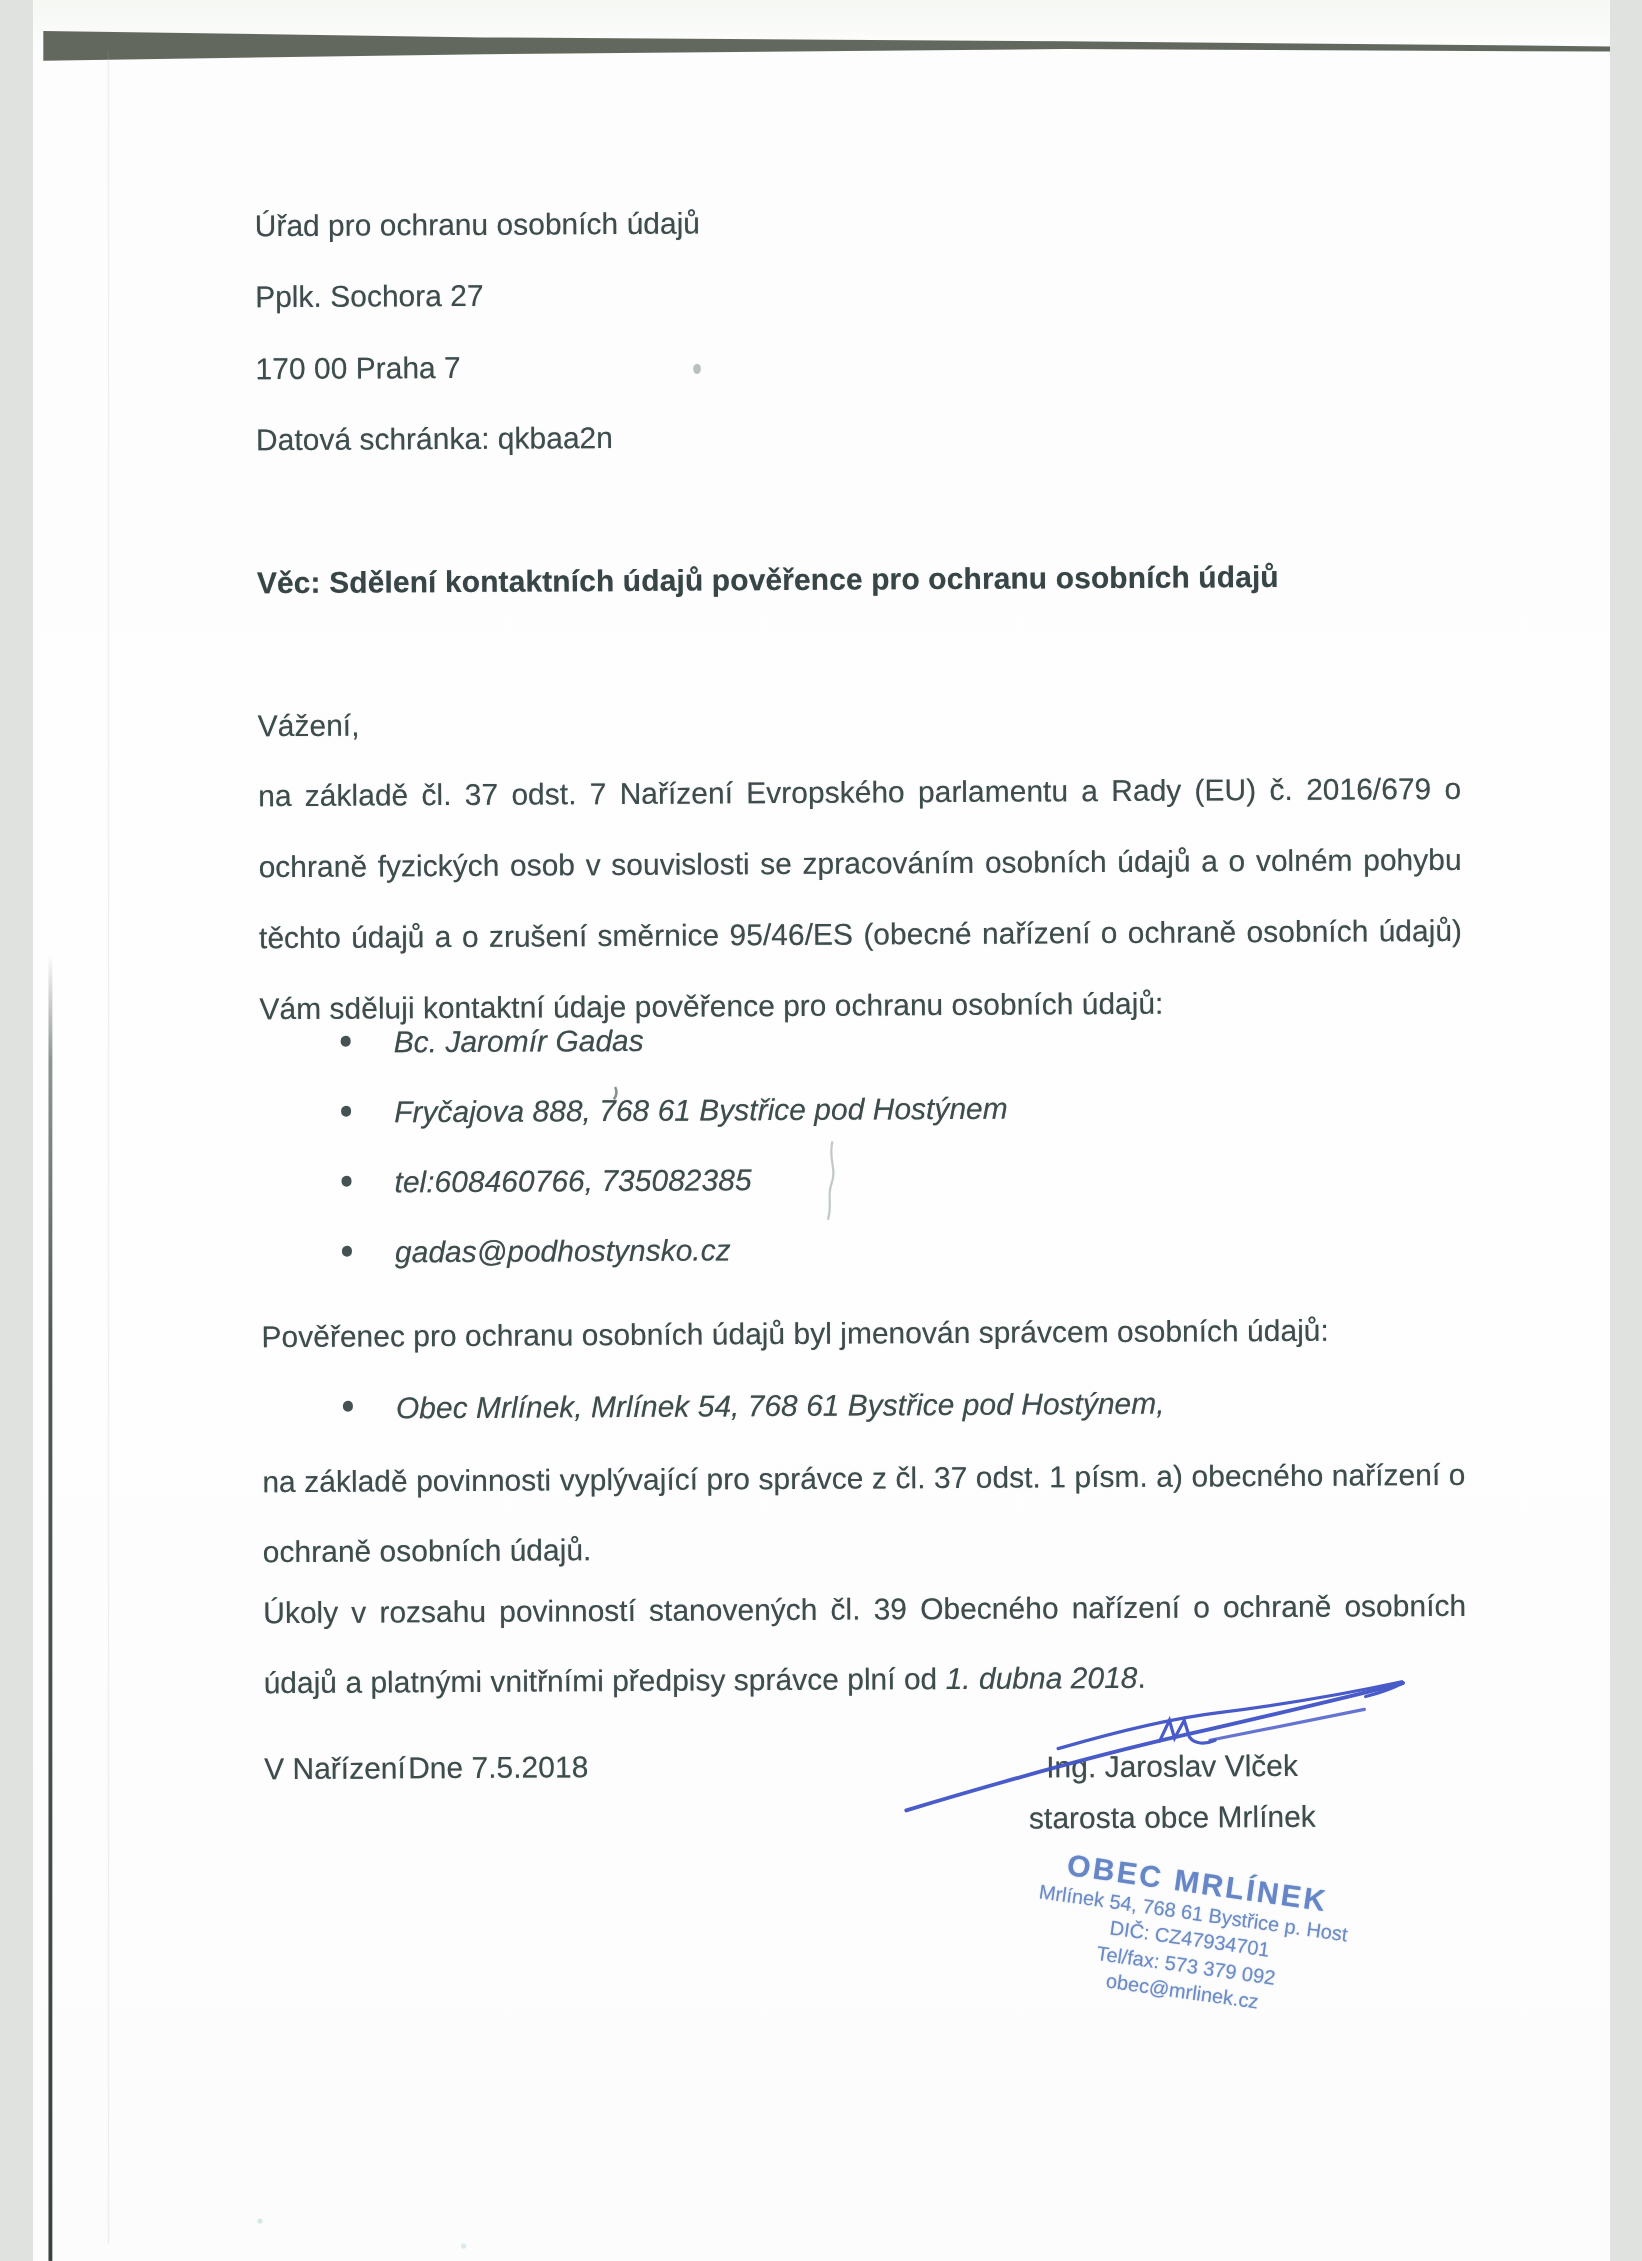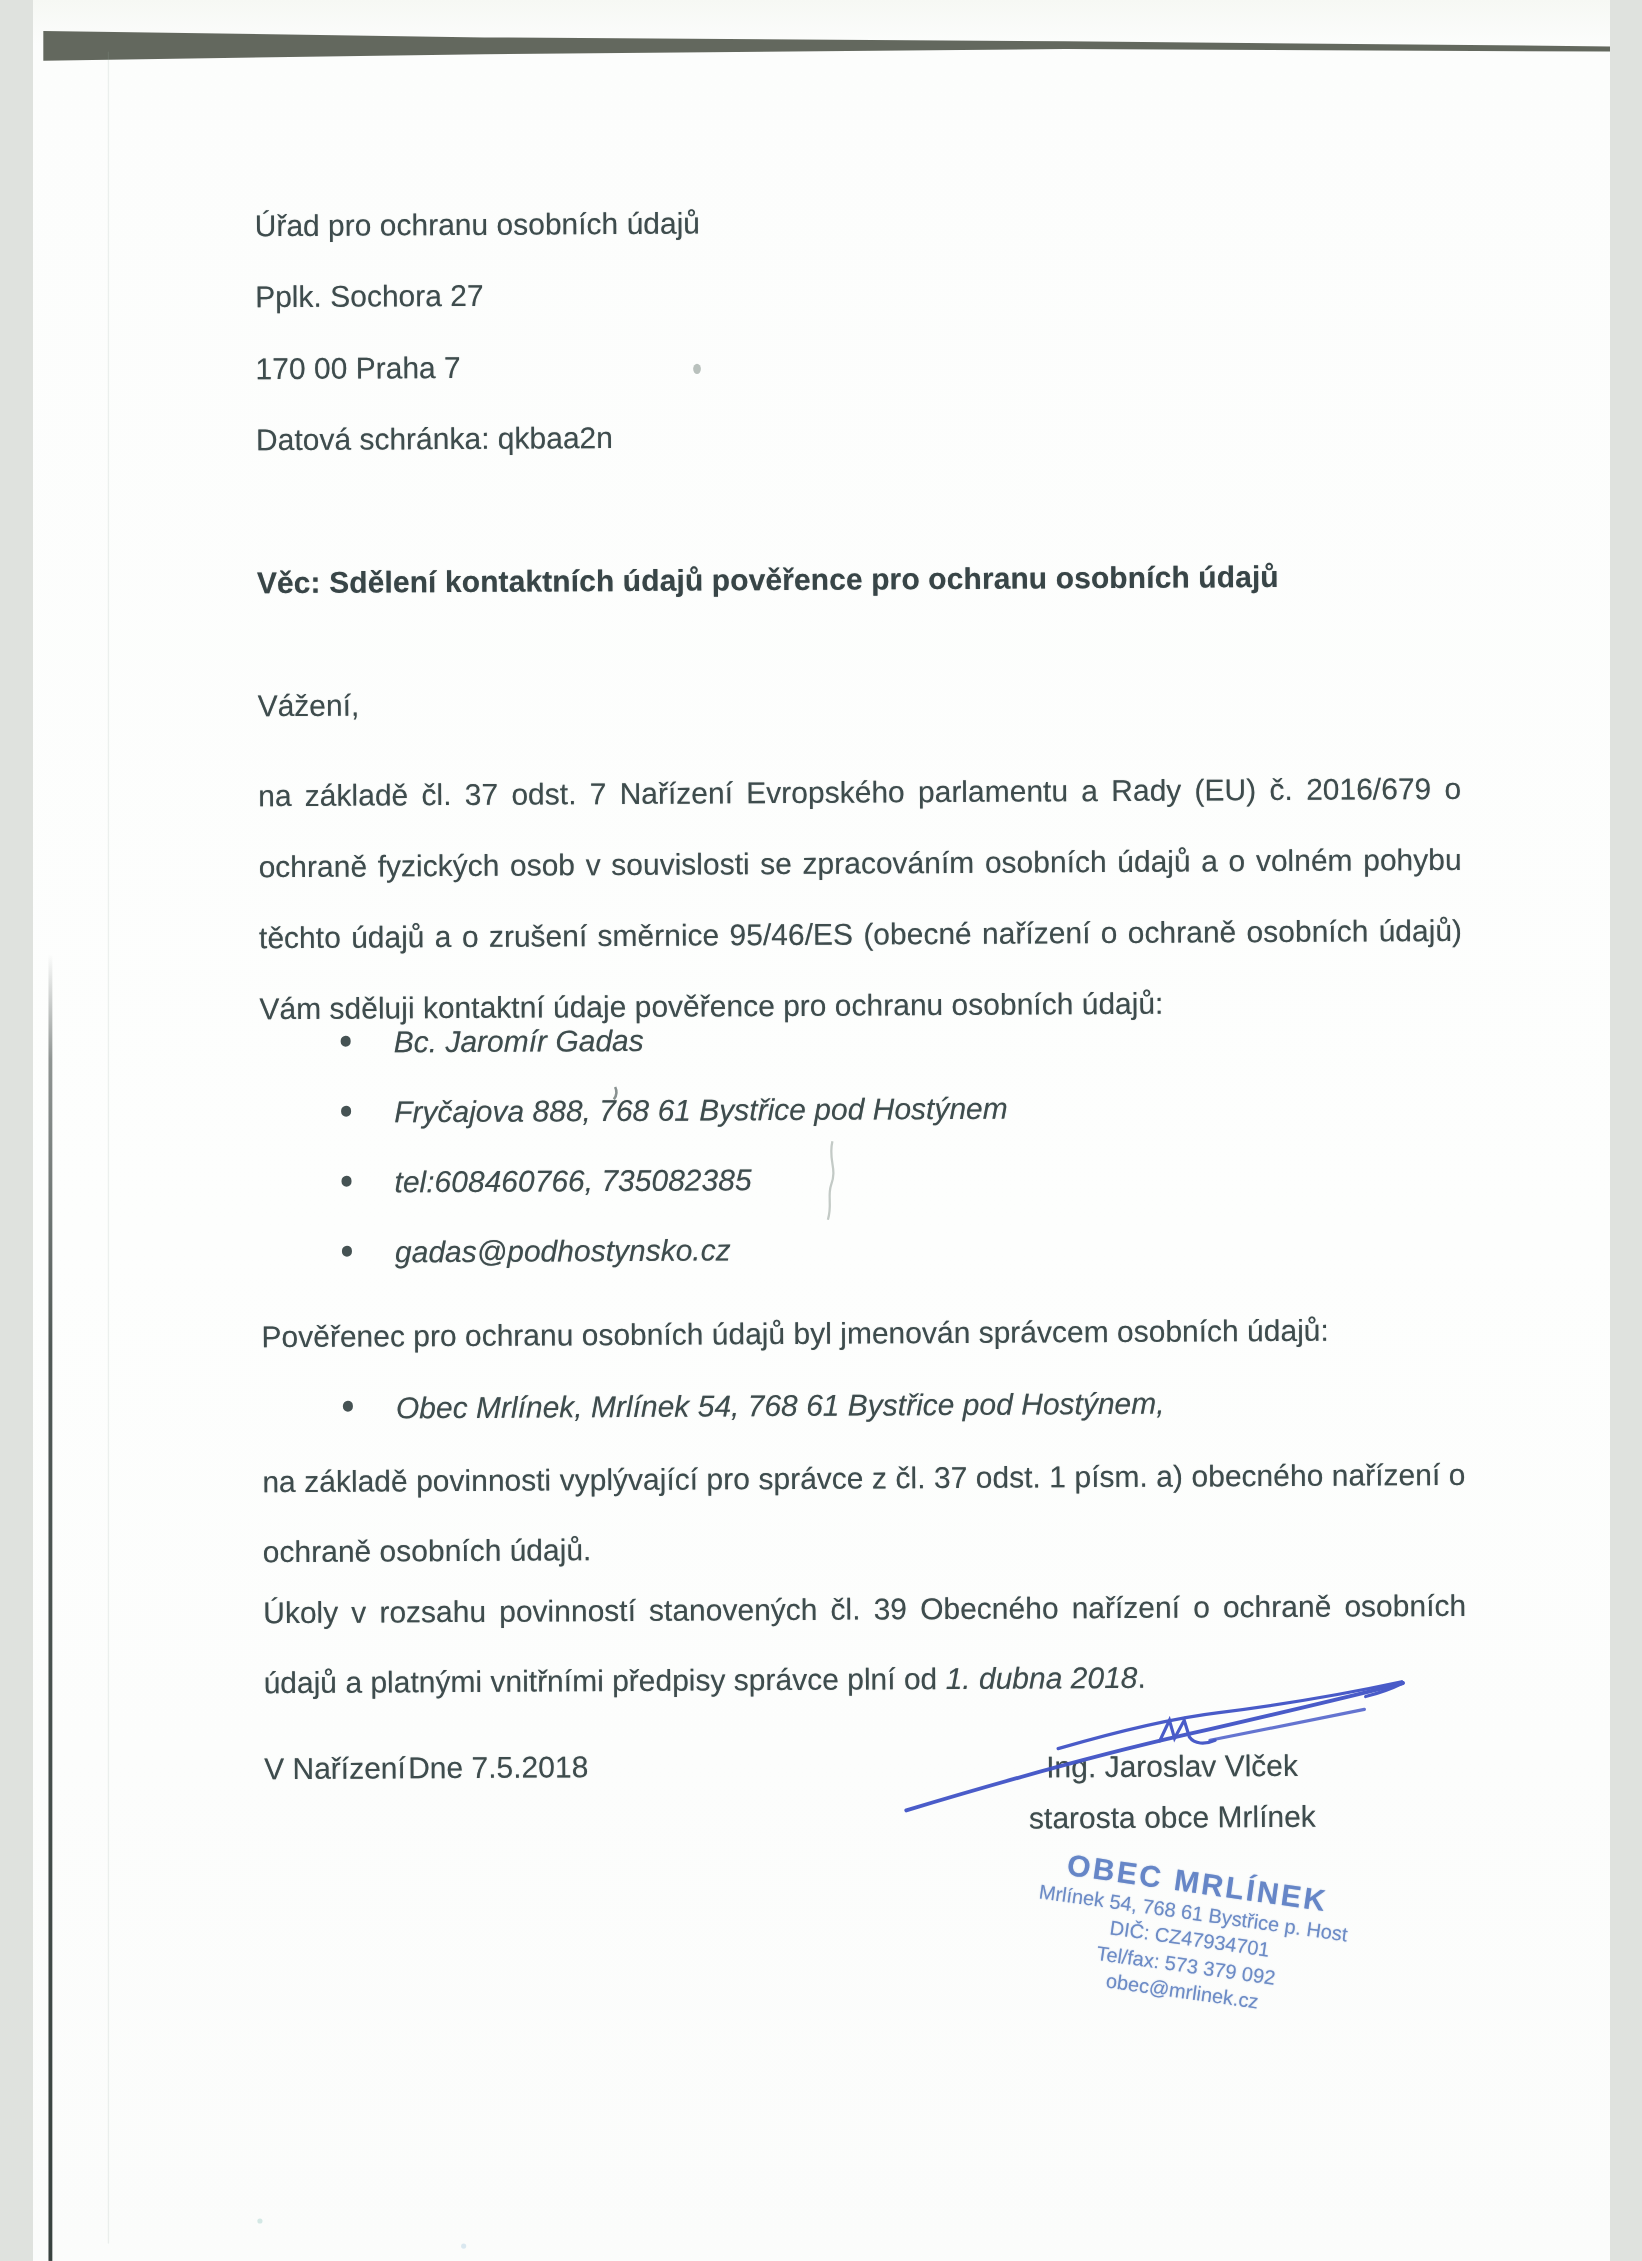--- a/index.html
+++ b/index.html
@@ -86,21 +86,21 @@
 
   <div class="content">
 
     <div class="abs txt" style="top:208px">Úřad pro ochranu osobních údajů</div>
     <div class="abs txt" style="top:279px">Pplk. Sochora 27</div>
     <div class="abs txt" style="top:351px">170 00 Praha 7</div>
     <div class="abs txt" style="top:422px">Datová schránka: qkbaa2n</div>
 
     <div class="abs txt subject" style="top:565px">Věc: Sdělení kontaktních údajů pověřence pro ochranu osobních údajů</div>
 
-    <div class="abs txt" style="top:688px">Vážení,</div>
+    <div class="abs txt" style="top:708px">Vážení,</div>
 
     <div class="abs para" style="top:760px">na základě čl. 37 odst. 7 Nařízení Evropského parlamentu a Rady (EU) č. 2016/679 o ochraně fyzických osob v souvislosti se zpracováním osobních údajů a o volném pohybu těchto údajů a o zrušení směrnice 95/46/ES (obecné nařízení o ochraně osobních údajů) Vám sděluji kontaktní údaje pověřence pro ochranu osobních údajů:</div>
 
     <div class="abs" style="top:1026px;width:1225px">
       <div class="bullet-item">
         <span class="dot"></span>
         <span class="bt">Bc. Jaromír Gadas</span>
       </div>
       <div class="bullet-item">
         <span class="dot"></span>

